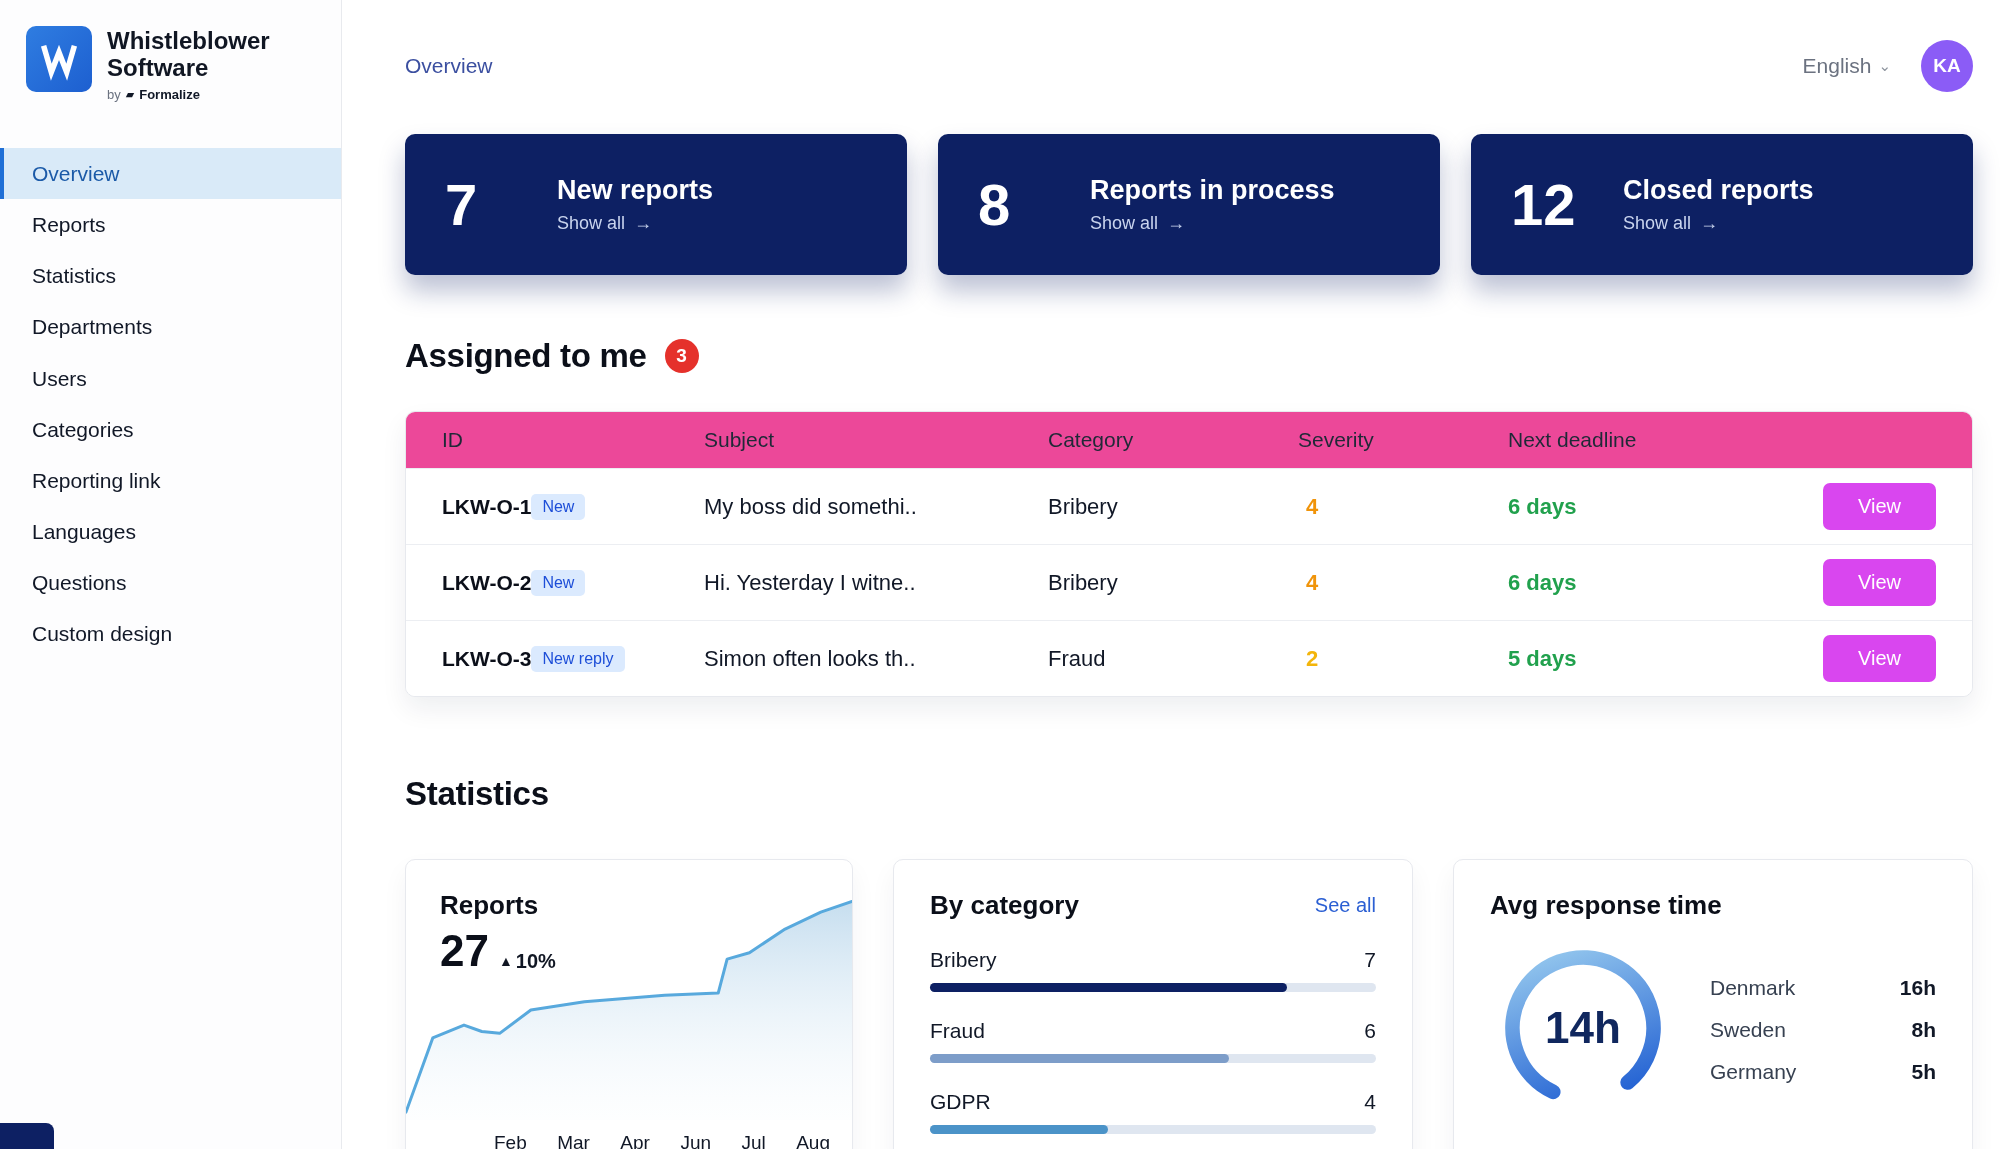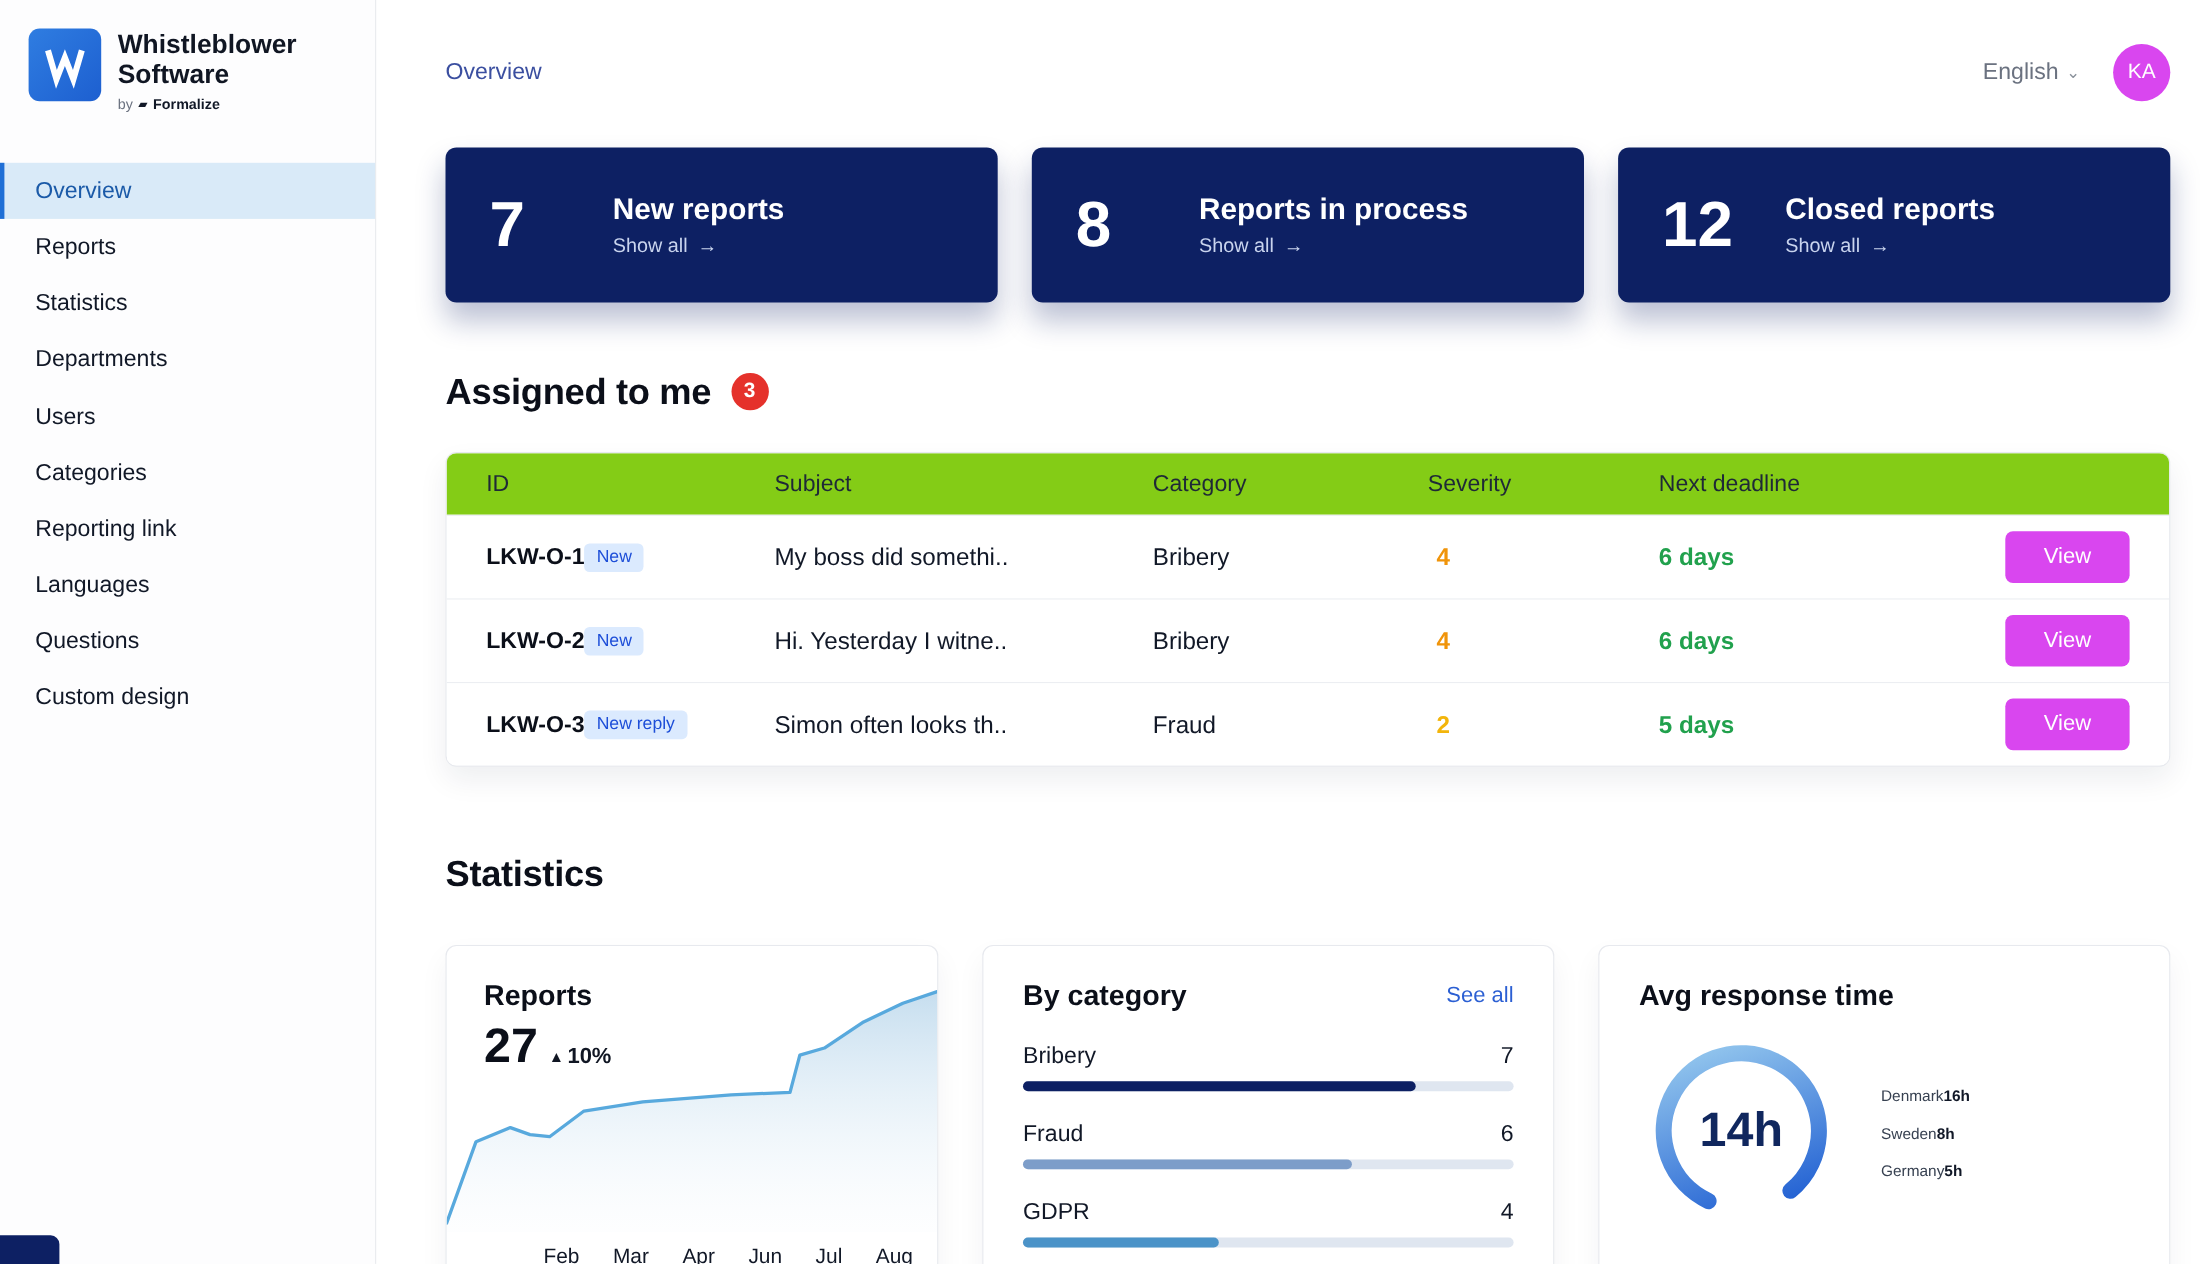--- a/index.html
+++ b/index.html
@@ -44,22 +44,22 @@
 
   
   main { flex:1; padding:40px 27px 0 63px; position:relative; }
 
   .topbar { display:flex; justify-content:space-between; align-items:center; }
   .breadcrumb { color:#3b4fa0; font-size:21px; cursor:pointer; }
   .topbar-right { display:flex; align-items:center; gap:30px; }
   .lang { color:#6b7280; font-size:21px; display:flex; gap:7px; align-items:center; cursor:pointer; }
   .lang .chev { font-size:15px; color:#8b929c; }
   .avatar {
-    width:52px; height:52px; border-radius:50%; background:#d946ef;
-    color:#ffffff; font-size:19px; font-weight:400;
+    width:52px; height:52px; border-radius:50%; background:#8b5cf6;
+    color:#ffffff; font-size:19px; font-weight:700;
     display:flex; align-items:center; justify-content:center; cursor:pointer;
   }
 
   
   .stat-cards { display:flex; gap:31px; margin-top:42px; }
   .stat-card {
     flex:1; height:141px; background:#0d2063; border-radius:10px;
     color:#fff; display:flex; align-items:center; gap:36px;
     padding:0 14px 0 40px; cursor:pointer;
     box-shadow:0 16px 26px rgba(13,32,99,0.28);
@@ -79,21 +79,21 @@
   }
   .table-card {
     margin-top:36px; border:1px solid #e7e9ee; border-radius:10px;
     overflow:hidden; background:#fff;
     box-shadow:0 12px 26px rgba(20,30,60,0.07);
   }
   .t-head, .t-row {
     display:grid; grid-template-columns:262px 344px 250px 210px 290px 1fr;
     align-items:center; padding:0 36px;
   }
-  .t-head { background:#84cc16; height:56px; font-size:21px; color:#1f2937; }
+  .t-head { background:#ec4899; height:56px; font-size:21px; color:#1f2937; }
   .t-row { height:76px; border-top:1px solid #eceef2; font-size:22px; background:#fff; }
   .id-cell { display:flex; align-items:center; font-weight:700; color:#0b0f19; font-size:21px; }
   .tag {
     background:#dbeafe; color:#1d4ed8; font-size:16px; font-weight:500;
     padding:4px 11px; border-radius:5px; white-space:nowrap;
   }
   .sev { font-weight:700; font-size:22px; padding-left:8px; }
   .deadline { font-weight:700; color:#21a14d; font-size:22px; }
   .view-btn {
     background:#d946ef; color:#fff; border:none; border-radius:7px;
@@ -136,21 +136,21 @@
   
   .response-card { padding:30px 36px; }
   .resp-body { display:flex; margin-top:14px; align-items:center; gap:34px; }
   .donut-wrap { position:relative; width:186px; height:186px; flex:none; }
   .donut-wrap svg { width:100%; height:100%; }
   .donut-label {
     position:absolute; inset:0; display:flex; align-items:center; justify-content:center;
     font-size:44px; font-weight:700; color:#10275e;
   }
   .resp-list { flex:1; padding-top:4px; }
-  .resp-row { display:flex; font-size:14px; padding:9px 0; }
+  .resp-row { display:flex; justify-content:space-between; font-size:21px; padding:9px 0; }
   .country { color:#374151; }
   .hours { font-weight:700; color:#111827; }
 </style>
 </head>
 <body>
 
 <div class="app">
 
   <aside class="sidebar">
     <div class="brand">

